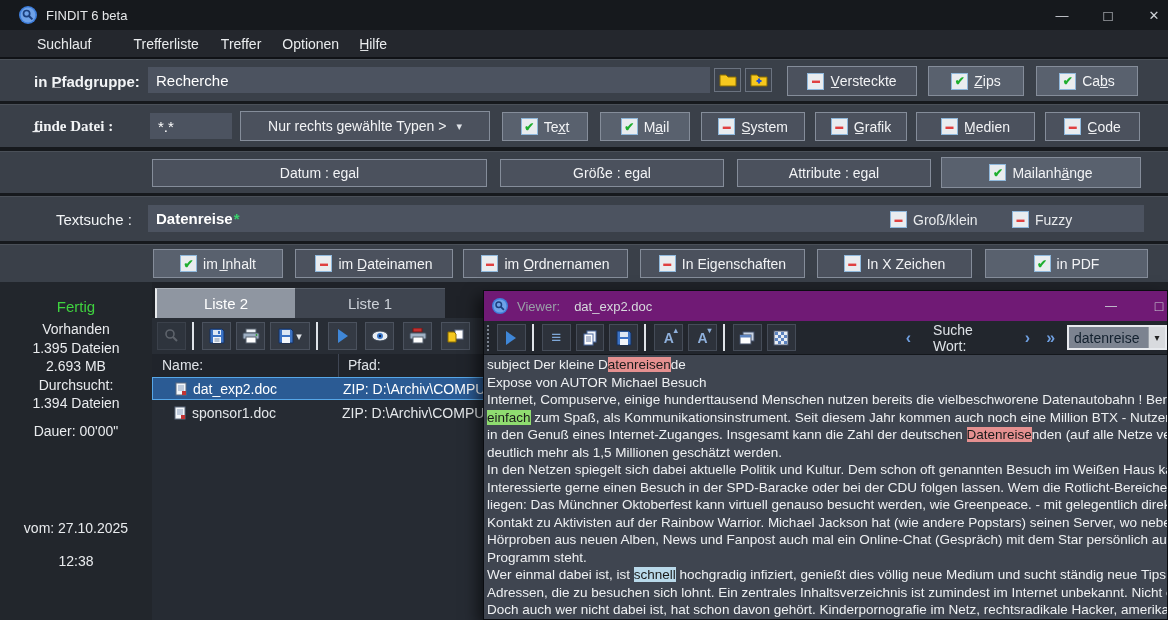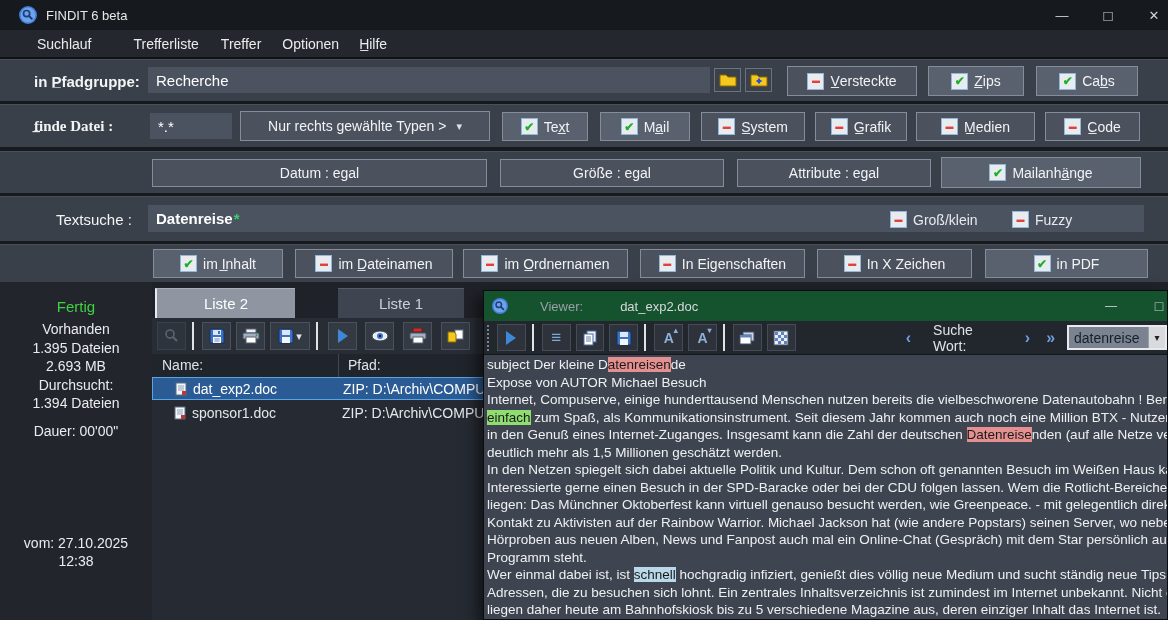--- a/index.html
+++ b/index.html
@@ -47,21 +47,21 @@
   .sidebar{position:absolute;left:0;top:0;width:152px;height:338px;background:#22262c;
            font-size:14px;text-align:center;}
   .sline{position:absolute;width:152px;left:0;color:#e9ebee;text-align:center;}
   .status-green{color:#3fd23f;font-size:15px;}
 
   .listpanel{position:absolute;left:152px;top:0;right:0;height:338px;}
   .tab{position:absolute;top:6px;height:30px;display:flex;align-items:center;justify-content:center;
        font-size:15px;box-sizing:border-box;}
   .tab.active{left:3px;width:140px;background:#8f96a1;color:#fff;
               border-left:2px solid #e8eaec;border-top:1px solid #aab0b8;}
-  .tab.inactive{left:143px;width:126px;background:#3f4550;color:#ccd1d8;border-top:1px solid #555c66;margin-left:43px;}
+  .tab.inactive{left:143px;width:150px;background:#3f4550;color:#ccd1d8;border-top:1px solid #555c66;}
   .ltoolbar{position:absolute;left:0;top:36px;width:1016px;height:36px;background:#282d35;
             display:flex;align-items:center;}
   .lbtn{width:29px;height:28px;margin-left:5px;background:#343a44;border:1px solid #4b525e;
         display:flex;align-items:center;justify-content:center;box-sizing:border-box;}
   .lbtn.wide{width:40px;}
   .tsep{width:2px;height:28px;background:#dfe3e8;margin-left:6px;}
   .listhead{position:absolute;left:0;top:72px;width:1016px;height:23px;background:#20242b;
             border-bottom:1px solid #3a4250;font-size:14px;color:#dfe3e8;}
   .colname{position:absolute;left:10px;top:3px;} .colpfad{position:absolute;left:196px;top:3px;}
   .colsep{position:absolute;left:186px;top:72px;width:1px;height:266px;background:#3f4654;}
@@ -69,22 +69,22 @@
   .frow{position:absolute;left:0;width:1016px;height:23px;display:flex;align-items:center;
         font-size:14px;color:#e4e7ea;box-sizing:border-box;}
   .frow .ficon{margin-left:22px;width:12px;height:14px;flex:0 0 auto;}
   .frow .fname{margin-left:6px;}
   .frow .fpath{position:absolute;left:190px;white-space:nowrap;}
   .frow.selected{background:#2b5b94;border:1px solid #57a7e8;color:#fff;}
 
   
   .viewer{position:absolute;left:483px;top:290px;width:685px;height:330px;background:#3f4550;
           border:1px solid #0a0c10;box-shadow:-6px 6px 14px rgba(0,0,0,.55);box-sizing:border-box;}
-  .vtitle{position:absolute;left:0;top:0;width:100%;height:30px;background:#14532d;
-          display:flex;align-items:center;font-size:13px;gap:23px;}
+  .vtitle{position:absolute;left:0;top:0;width:100%;height:30px;background:#701a75;
+          display:flex;align-items:center;font-size:13px;}
   .vtitle .logo{margin-left:8px;width:16px;height:16px;}
   .vtitle .vlabel{margin-left:9px;color:#9aa0a8;}
   .vtitle .vfile{margin-left:14px;color:#d6d9dd;}
   .vwbtn{position:absolute;top:0;height:30px;width:30px;display:flex;align-items:center;
          justify-content:center;color:#c8ccd2;font-size:12px;}
   .vmin{left:612px;} .vmax{left:660px;}
   .vtoolbar{position:absolute;left:0;top:30px;width:100%;height:33px;background:#22262d;
             border-bottom:1px solid #14171c;display:flex;align-items:center;}
   .grip{width:3px;height:26px;margin-left:3px;border-left:2px dotted #7a828e;}
   .vbtn{width:30px;height:27px;margin-left:5px;background:#2d323b;border:1px solid #454c58;
@@ -266,21 +266,21 @@
   <div class="main">
 
     <div class="sidebar">
       <span class="sline status-green" style="top:16px;">Fertig</span>
       <span class="sline" style="top:39px;">Vorhanden</span>
       <span class="sline" style="top:58px;">1.395 Dateien</span>
       <span class="sline" style="top:76px;">2.693 MB</span>
       <span class="sline" style="top:95px;">Durchsucht:</span>
       <span class="sline" style="top:113px;">1.394 Dateien</span>
       <span class="sline" style="top:141px;">Dauer: 00'00"</span>
-      <span class="sline" style="top:253px;">vom: 27.10.2025</span>
+      <span class="sline" style="top:238px;">vom: 27.10.2025</span>
       <span class="sline" style="top:271px;">12:38</span>
     </div>
 
     <div class="listpanel">
       <div class="tab active">
         <span>Liste 2</span>
       </div>
       <div class="tab inactive">
         <span>Liste 1</span>
       </div>
@@ -465,18 +465,17 @@
         <div class="vline"><span>in den Genuß eines Internet-Zuganges. Insgesamt kann die Zahl der deutschen </span><span class="hl-red">Datenreise</span><span>nden (auf alle Netze verteilt</span></div>
         <div class="vline"><span>deutlich mehr als 1,5 Millionen geschätzt werden.</span></div>
         <div class="vline"><span>In den Netzen spiegelt sich dabei aktuelle Politik und Kultur. Dem schon oft genannten Besuch im Weißen Haus kann j</span></div>
         <div class="vline"><span>Interessierte gerne einen Besuch in der SPD-Baracke oder bei der CDU folgen lassen. Wem die Rotlicht-Bereiche nicht</span></div>
         <div class="vline"><span>liegen: Das Münchner Oktoberfest kann virtuell genauso besucht werden, wie Greenpeace. - mit gelegentlich direktem</span></div>
         <div class="vline"><span>Kontakt zu Aktivisten auf der Rainbow Warrior. Michael Jackson hat (wie andere Popstars) seinen Server, wo neben V</span></div>
         <div class="vline"><span>Hörproben aus neuen Alben, News und Fanpost auch mal ein Online-Chat (Gespräch) mit dem Star persönlich auf de</span></div>
         <div class="vline"><span>Programm steht.</span></div>
         <div class="vline"><span>Wer einmal dabei ist, ist </span><span class="hl-blue">schnell</span><span> hochgradig infiziert, genießt dies völlig neue Medium und sucht ständig neue Tips un</span></div>
         <div class="vline"><span>Adressen, die zu besuchen sich lohnt. Ein zentrales Inhaltsverzeichnis ist zumindest im Internet unbekannt. Nicht ohne</span></div>
-        <div class="vline"><span>liegen daher heute am Bahnhofskiosk bis zu 5 verschiedene Magazine aus, deren einziger Inhalt das Internet ist.</span></div>
         <div class="vline"><span>Doch auch wer nicht dabei ist, hat schon davon gehört. Kinderpornografie im Netz, rechtsradikale Hacker, amerikani</span></div>
       </div>
   </div>
 
 </div>
 
 </body></html>

